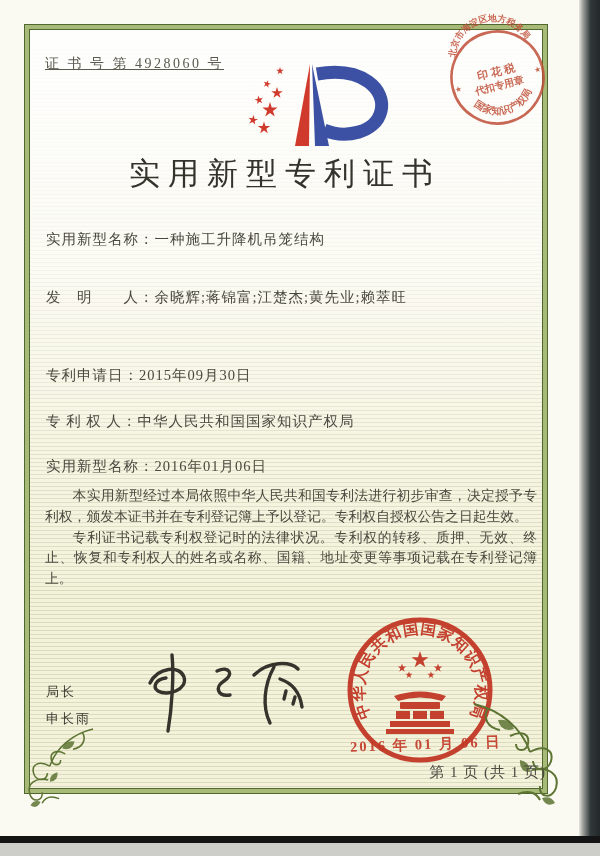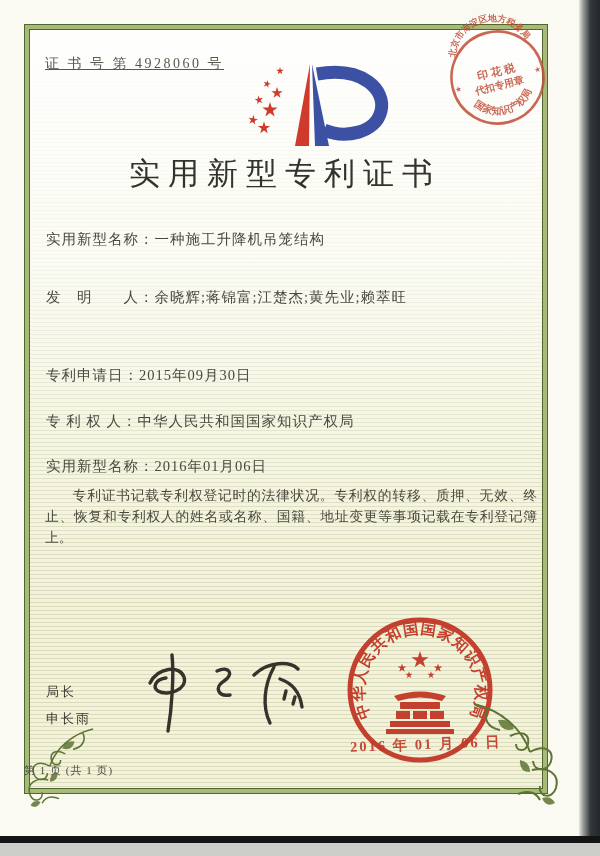--- a/index.html
+++ b/index.html
@@ -16,22 +16,22 @@
         background:
           linear-gradient(180deg,rgba(255,255,255,.96) 0%,rgba(255,255,255,.72) 30%,rgba(255,255,255,.25) 55%,rgba(255,255,255,.05) 75%),
           repeating-linear-gradient(180deg,rgba(142,160,96,.28) 0 1px,rgba(246,243,222,0) 1px 4px),
           #f4f1da;}
   .cert-no{position:absolute;left:45px;top:55px;font-size:14px;letter-spacing:2.5px;color:#5a594e;text-decoration:underline;}
   .title{position:absolute;left:24px;top:153px;width:522px;text-align:center;
         font-size:31px;letter-spacing:8px;color:#33322b;font-weight:500;}
   .field{position:absolute;left:46px;font-size:14.5px;letter-spacing:1px;color:#4a493f;white-space:nowrap;}
   .paras{position:absolute;left:45px;top:486px;width:492px;}
   .paras p{margin:0;text-indent:2em;font-size:13.8px;line-height:20.8px;text-align:justify;color:#4a493f;}
-  .footer{position:absolute;left:24px;top:763px;width:522px;text-align:left;
-        font-size:11px;letter-spacing:1px;color:#4c4b42;}
+  .footer{position:absolute;left:24px;top:763px;width:522px;text-align:right;
+        font-size:15px;letter-spacing:1px;color:#4c4b42;}
   .sig-block{position:absolute;left:46px;top:678px;font-size:13px;line-height:27px;
         letter-spacing:2px;color:#3a392f;font-family:"Liberation Sans","DejaVu Sans",sans-serif;}
   .seal-date{position:absolute;left:350px;top:735px;font-size:14.5px;letter-spacing:2px;
         color:#c23726;transform:rotate(-2deg);font-weight:bold;opacity:.9;}
   svg{position:absolute;overflow:visible;}
   .logo-svg{left:233px;top:58px;}
   .stamp-svg{left:440px;top:20px;transform:rotate(-14deg);opacity:.85;}
   .seal-svg{left:338px;top:610px;opacity:.95;}
   .sig-svg{left:122px;top:645px;}
   .fl-br{left:472px;top:700px;}
@@ -91,20 +91,21 @@
     <span>专利申请日：</span><span>2015年09月30日</span>
   </div>
   <div class="field" style="top:412px">
     <span>专 利 权 人：</span><span>中华人民共和国国家知识产权局</span>
   </div>
   <div class="field" style="top:457px">
     <span>实用新型名称：</span><span>2016年01月06日</span>
   </div>
 
   <div class="paras">
+    <p>本实用新型经过本局依照中华人民共和国专利法进行初步审查，决定授予专利权，颁发本证书并在专利登记簿上予以登记。专利权自授权公告之日起生效。</p>
     <p>专利证书记载专利权登记时的法律状况。专利权的转移、质押、无效、终止、恢复和专利权人的姓名或名称、国籍、地址变更等事项记载在专利登记簿上。</p>
   </div>
 
   <div class="sig-block">
     <div>局长</div>
     <div>申长雨</div>
   </div>
 
   <svg class="sig-svg" width="200" height="100" viewBox="0 0 200 100">
     <g fill="none" stroke="#35332c" stroke-width="3.4" stroke-linecap="round" stroke-linejoin="round">

